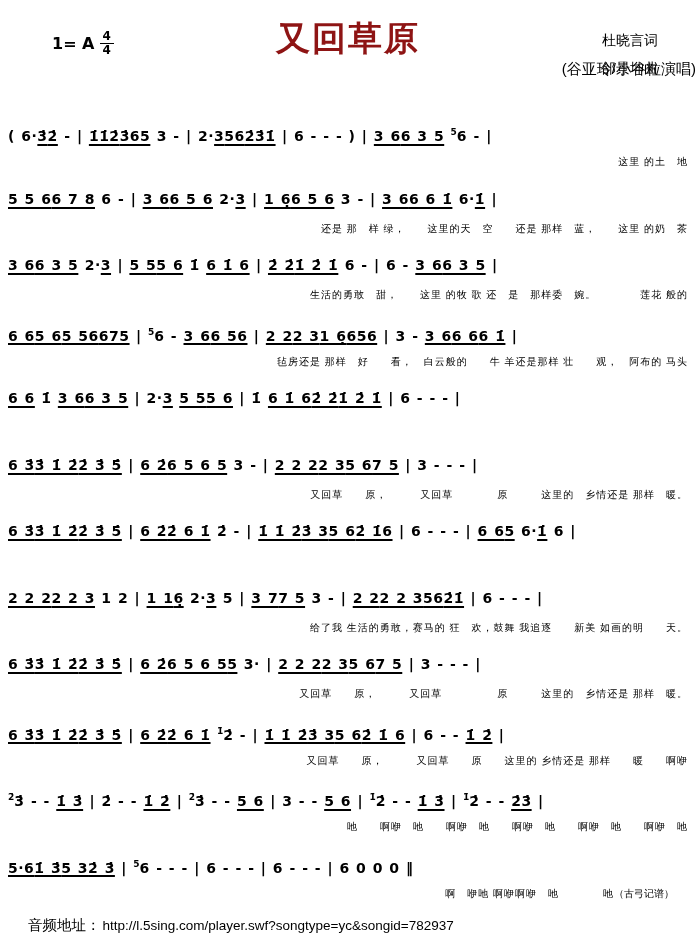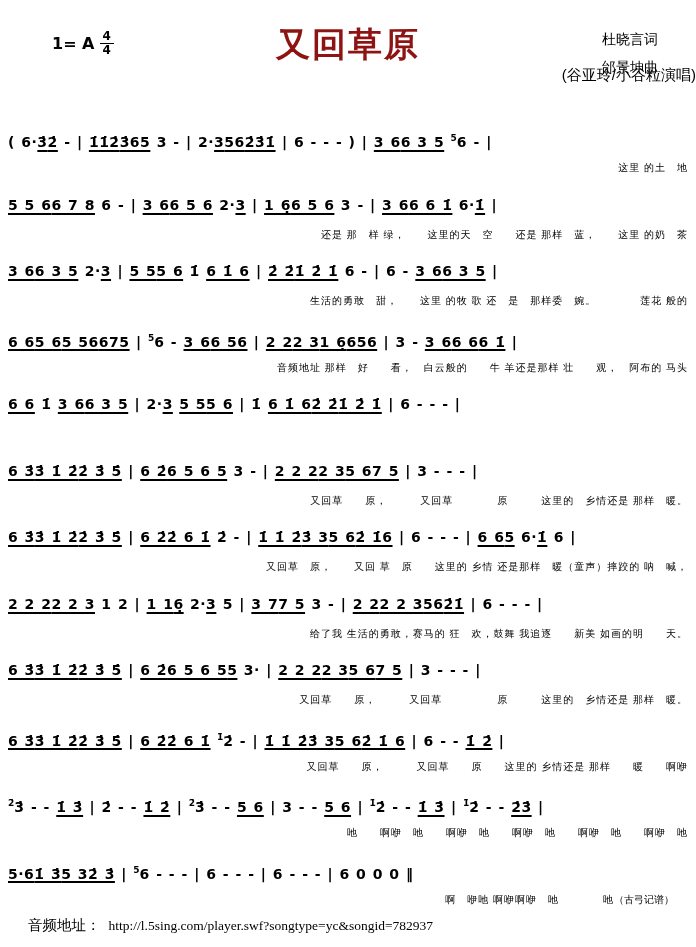--- a/index.html
+++ b/index.html
@@ -2,39 +2,39 @@
 <html><head>
 <meta charset="utf-8">
 <style>
   html,body { margin:0; padding:0; }
   body {
     width:696px; height:947px;
     background:#ffffff; color:#000;
     font-family:"Liberation Sans", sans-serif;
     position:relative; overflow:hidden;
   }
-  .header { position:relative; height:92px; padding-top:26px; }
+  .header { position:relative; height:92px; padding-top:20px; }
   .key-sig {
     position:absolute; left:52px; top:30px;
     font-family:"DejaVu Sans", sans-serif;
     font-size:16px; font-weight:bold;
     display:flex; align-items:center; gap:5px;
   }
   .fraction { display:inline-flex; flex-direction:column; align-items:center;
     font-size:12px; line-height:1.1; font-weight:bold; }
   .fraction .top { border-bottom:1.5px solid #000; padding:0 3px; }
   .title {
     text-align:center; font-size:34px; font-weight:bold;
     letter-spacing:2px; line-height:1.1;
   }
   .subtitle { text-align:right; font-size:15px; margin-top:3px; }
   .credits {
     position:absolute; right:38px; top:26px;
     font-size:14px; line-height:2.0; text-align:left;
-    font-family:Liberation Mono, monospace;
+    font-family:Liberation Sans, sans-serif;
   }
   .score { padding:2px 8px 0 8px; }
   .score-line { height:66.5px; overflow:hidden; }
   .notation-row {
     font-family:"DejaVu Sans", sans-serif;
     font-weight:bold; font-size:14px;
     letter-spacing:0.5px; word-spacing:1px;
     white-space:pre; line-height:36px; height:36px;
   }
   .notation-row u {
@@ -48,22 +48,22 @@
     white-space:pre; line-height:24px;
     display:flex; justify-content:flex-end;
   }
   .lyrics-row .credit { letter-spacing:0; padding-right:14px; }
   .footer {
     position:absolute; left:28px; bottom:12px;
     font-size:14.5px; white-space:pre;
     display:flex; align-items:baseline;
   }
   .footer .url {
-    font-family:Liberation Serif, serif;
-    font-size:13.5px; margin-left:8px;
+    font-family:Liberation Sans, sans-serif;
+    font-size:13.5px; margin-left:2px;
   }
 </style>
 </head>
 <body>
 
 <div class="header">
   <div class="key-sig">
     <span>1= A</span>
     <span class="fraction">
       <span class="top">4</span>
@@ -86,32 +86,31 @@
     <div class="score-line">
       <div class="notation-row"><u>5 5 6</u><u>6 7 8</u> 6 - | <u>3 6</u><u>6 5 6</u> 2·<u>3</u> | <u>1 6̣</u><u>6 5 6</u> 3 - | <u>3 6</u><u>6 6 1̇</u> 6·<u>1̇</u> |</div>
       <div class="lyrics-row"><span>还是 那　样 绿，　　这里的天　空　　还是 那样　蓝，　　这里 的奶　茶</span></div>
     </div>
     <div class="score-line">
       <div class="notation-row"><u>3 6</u><u>6 3 5</u> 2·<u>3</u> | <u>5 5</u><u>5 6</u> 1̇ <u>6 1̇ 6</u> | <u>2̇ 2̇</u><u>1̇ 2̇ 1̇</u> 6 - | 6 - <u>3 6</u><u>6 3 5</u> |</div>
       <div class="lyrics-row"><span>生活的勇敢　甜，　　这里 的牧 歌 还　是　那样委　婉。　　　　莲花 般的</span></div>
     </div>
     <div class="score-line">
       <div class="notation-row"><u>6 6</u><u>5 6</u><u>5 56</u><u>675</u> | <sup class="grace">5</sup>6 - <u>3 6</u><u>6 56</u> | <u>2 2</u><u>2 3</u><u>1 6̣</u><u>656</u> | 3 - <u>3 6</u><u>6 6</u><u>6 1̇</u> |</div>
-      <div class="lyrics-row"><span>音频地址 那样　好　　看，　白云般的　　牛 羊还是那样 壮　　观，　阿布的 马头</span></div>
+      <div class="lyrics-row"><span>毡房还是 那样　好　　看，　白云般的　　牛 羊还是那样 壮　　观，　阿布的 马头</span></div>
     </div>
     <div class="score-line">
       <div class="notation-row"><u>6 6</u> 1̇ <u>3 6</u><u>6 3 5</u> | 2·<u>3</u> <u>5 5</u><u>5 6</u> | 1̇ <u>6 1̇ 6</u><u>2̇ 2̇</u><u>1̇ 2̇ 1̇</u> | 6 - - - |</div>
     </div>
     <div class="score-line">
       <div class="notation-row"><u>6 3̇</u><u>3̇ 1̇ 2̇</u><u>2̇ 3̇ 5̇</u> | <u>6 2̇</u><u>6 5 6 5</u> 3 - | <u>2 2 2</u><u>2 3</u><u>5 6</u><u>7 5</u> | 3 - - - |</div>
       <div class="lyrics-row"><span>又回草　　原，　　　又回草　　　　原　　　这里的　乡情还是 那样　暖。</span></div>
     </div>
     <div class="score-line">
       <div class="notation-row"><u>6 3̇</u><u>3̇ 1̇ 2̇</u><u>2̇ 3̇ 5̇</u> | <u>6 2̇</u><u>2̇ 6 1̇</u> 2̇ - | <u>1̇ 1̇ 2̇</u><u>3̇ 3</u><u>5 6</u><u>2̇ 1̇6</u> | 6 - - - | <u>6 6</u><u>5</u> 6·<u>1̇</u> 6 |</div>
-      <div class="lyrics-row"><span>又回草　原，　　又回 草　原　　这里的 乡情 还是那样　暖（童声）摔跤的 呐　喊，</span></div>
     </div>
     <div class="score-line">
       <div class="notation-row"><u>2 2 2</u><u>2 2 3</u> 1 2 | <u>1 1</u><u>6̣</u> 2·<u>3</u> 5 | <u>3 7</u><u>7 5</u> 3 - | <u>2 2</u><u>2 2 3</u><u>56</u><u>2̇1̇</u> | 6 - - - |</div>
       <div class="lyrics-row"><span>给了我 生活的勇敢，赛马的 狂　欢，鼓舞 我追逐　　新美 如画的明　　天。</span></div>
     </div>
     <div class="score-line">
       <div class="notation-row"><u>6 3̇</u><u>3̇ 1̇ 2̇</u><u>2̇ 3̇ 5̇</u> | <u>6 2̇</u><u>6 5 6 5</u><u>5</u> 3· | <u>2 2 2</u><u>2 3</u><u>5 6</u><u>7 5</u> | 3 - - - |</div>
       <div class="lyrics-row"><span>又回草　　原，　　　又回草　　　　　原　　　这里的　乡情还是 那样　暖。</span></div>
     </div>
     <div class="score-line">

